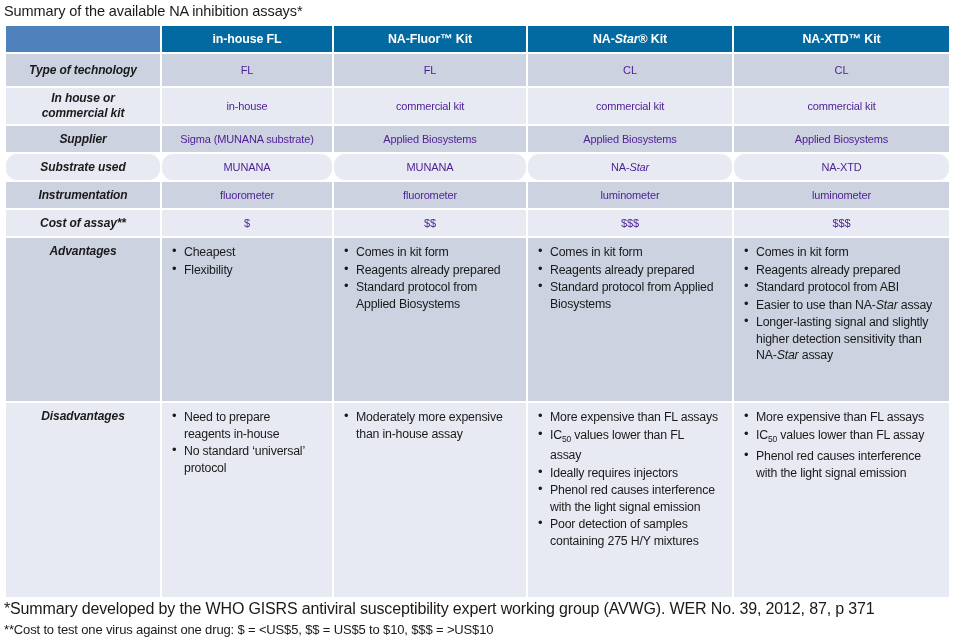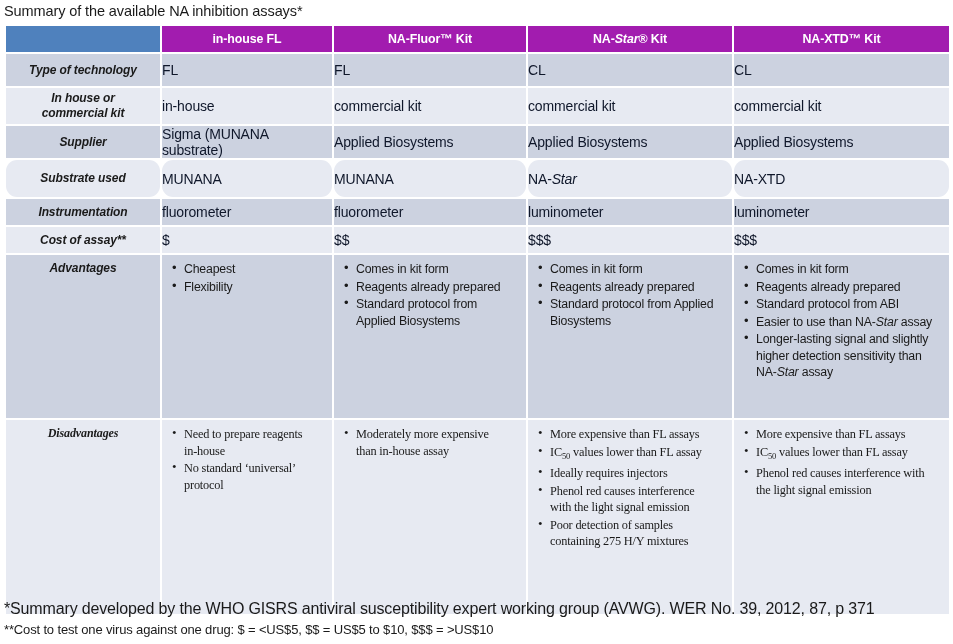--- a/index.html
+++ b/index.html
@@ -45,21 +45,21 @@
   }
   table.assay-table td, table.assay-table th {
     padding: 0;
     margin: 0;
     vertical-align: middle;
     border: 0;
   }
 
   
   tr.head-row th {
-    background: #a21caf;
+    background: #0369a1;
     color: #ffffff;
     font-size: 12.4px;
     font-weight: bold;
     text-align: center;
     height: 26px;
     letter-spacing: -0.1px;
   }
   tr.head-row th.corner {
     background: #4f81bd;
   }
@@ -76,39 +76,39 @@
     letter-spacing: -0.1px;
   }
   td.rowlabel.vtop {
     vertical-align: top;
     padding-top: 6px;
     margin-top: 32px;
   }
 
   
   td.datacell {
-    font-size: 14px;
-    text-align: left;
-    color: #0f172a;
+    font-size: 11px;
+    text-align: center;
+    color: #4c1d95;
     letter-spacing: -0.15px;
     padding: 0 3px;
   }
 
   
   tr.band-dark td { background: #ccd2e0; }
   tr.band-light td { background: #e7eaf2; }
 
   tr.r-tech td { height: 32px; }
   tr.r-kit td { height: 36px; }
   tr.r-supplier td { height: 26px; }
-  tr.r-substrate td { height: 37px; border-radius: 11px; }
+  tr.r-substrate td { height: 26px; border-radius: 11px; }
   tr.r-instr td { height: 26px; }
   tr.r-cost td { height: 26px; }
   tr.r-adv td { height: 157px; vertical-align: top; }
-  tr.r-dis td { height: 188px; vertical-align: top; font-family: Liberation Serif, serif; }
+  tr.r-dis td { height: 188px; vertical-align: top; }
 
   
   ul.bullets {
     margin: 0;
     padding: 6px 14px 0 22px;
     list-style: none;
     text-align: left;
   }
   ul.bullets li {
     position: relative;

